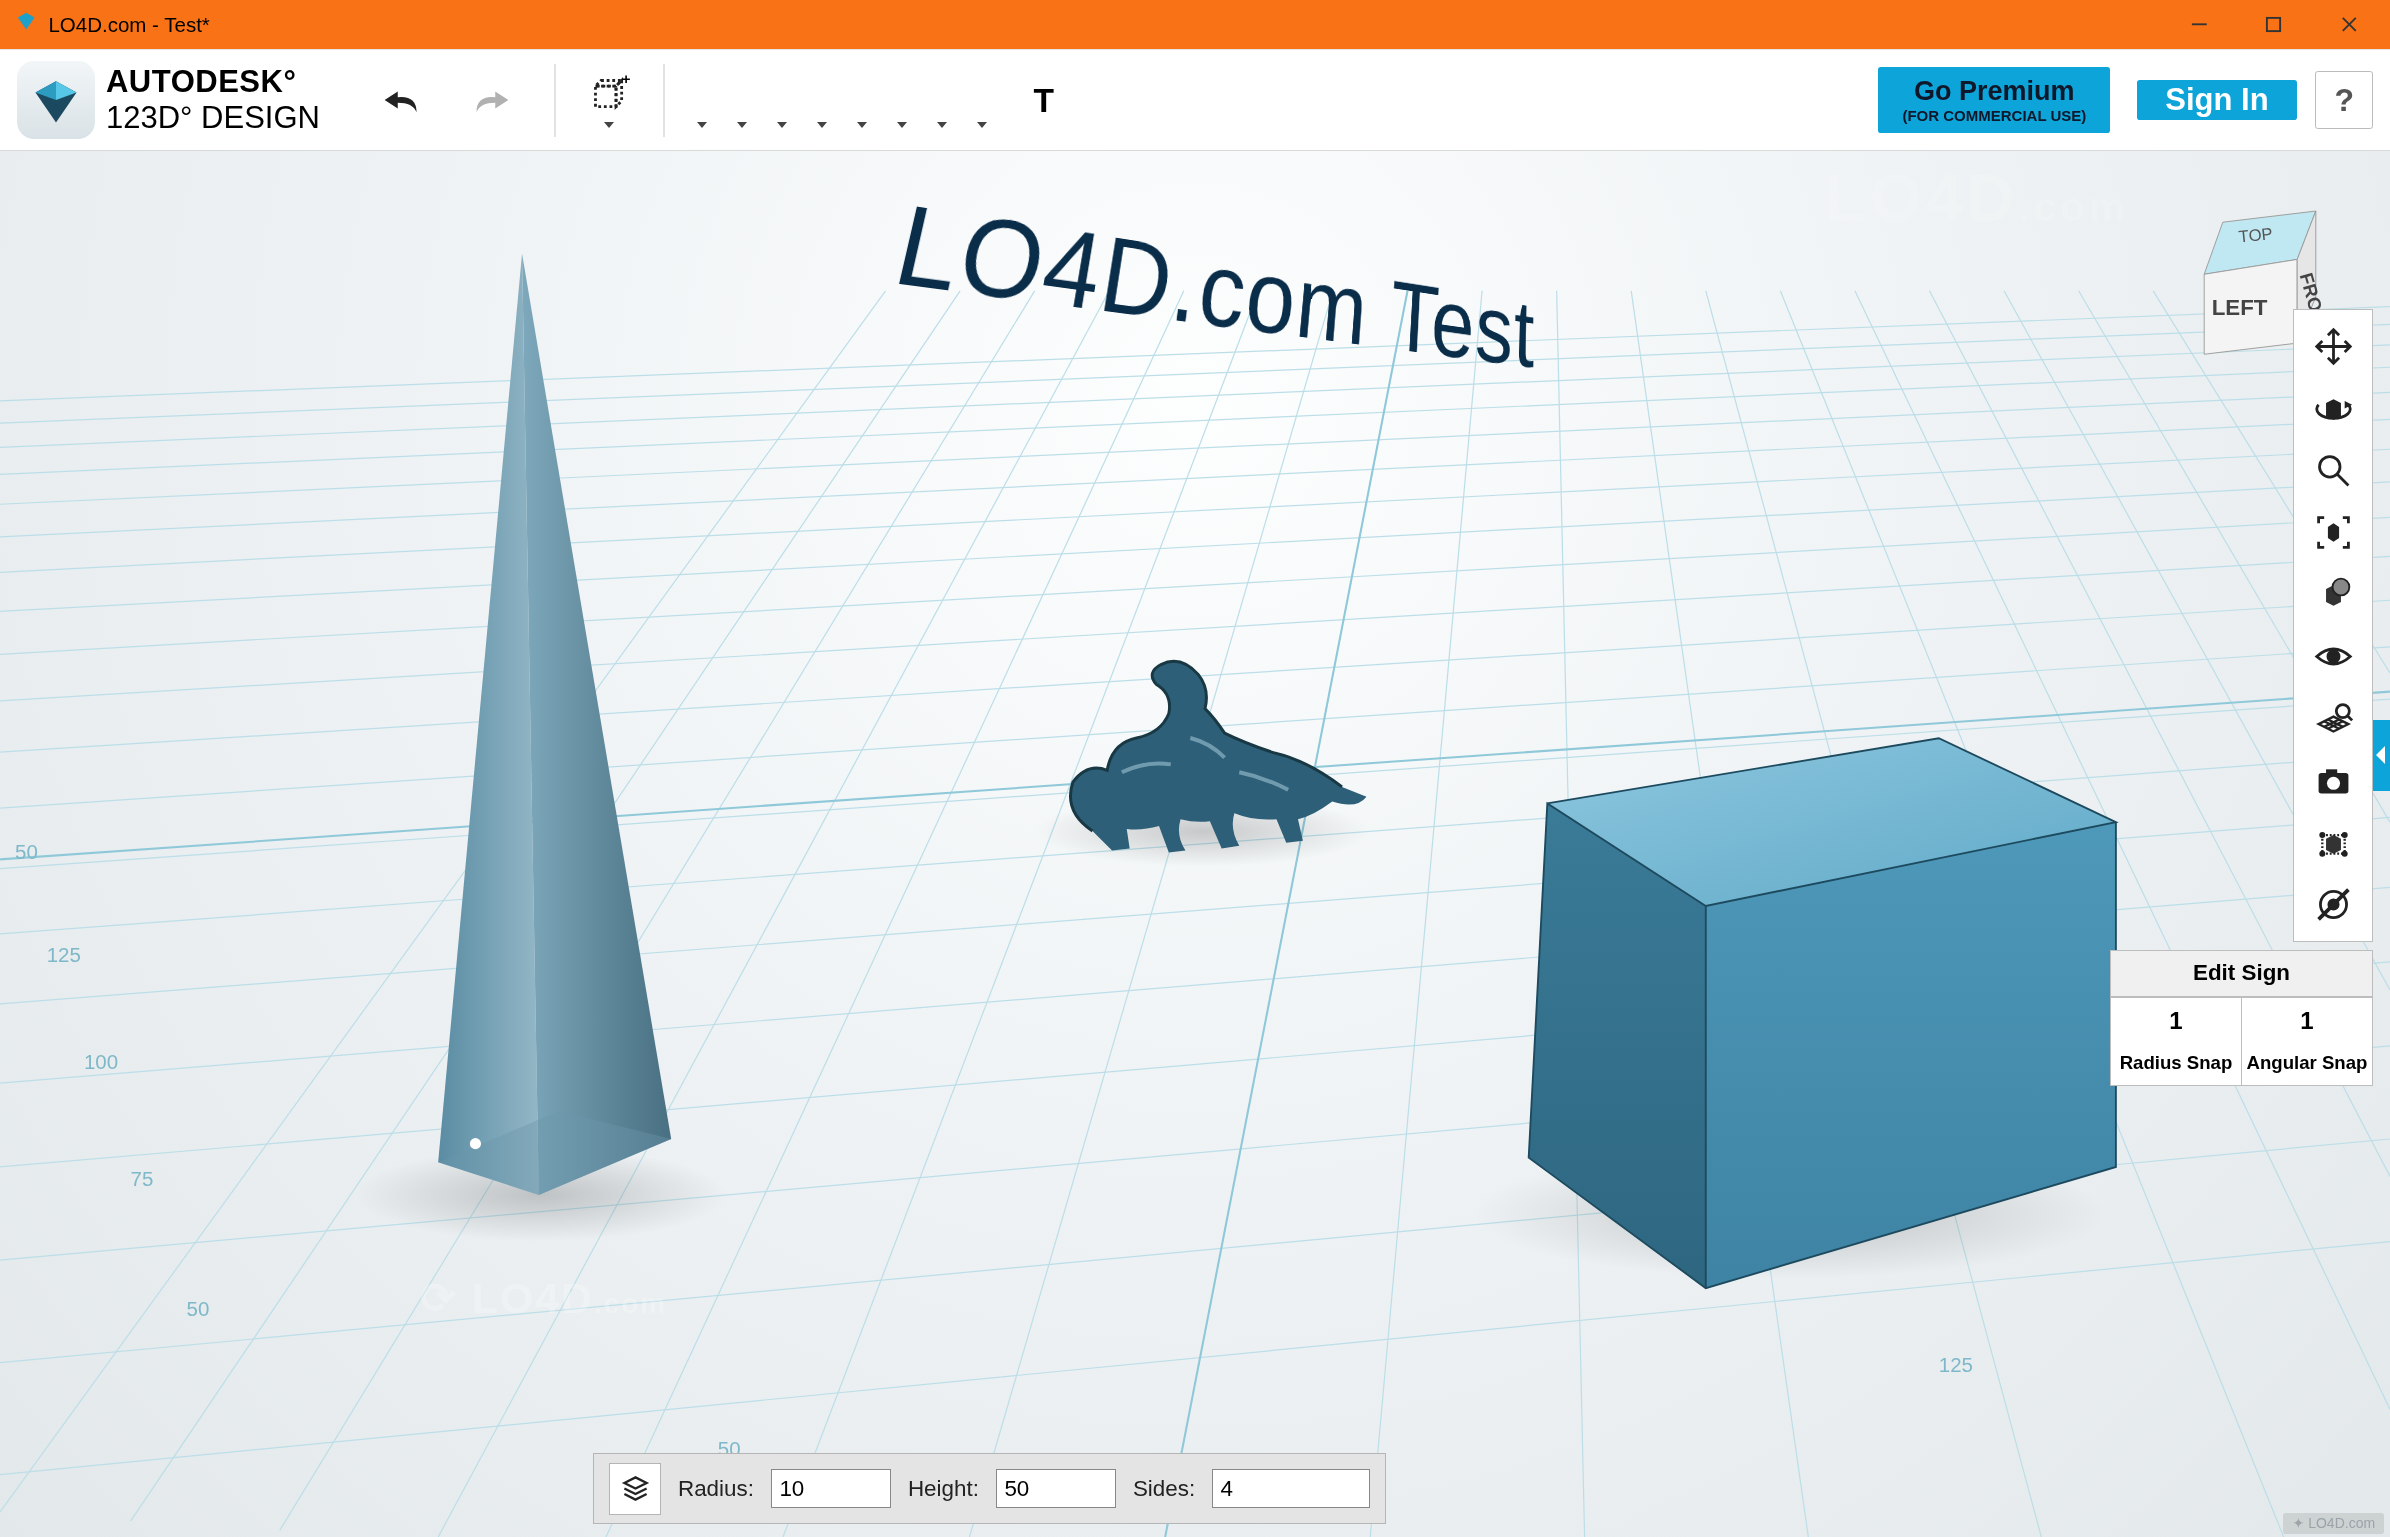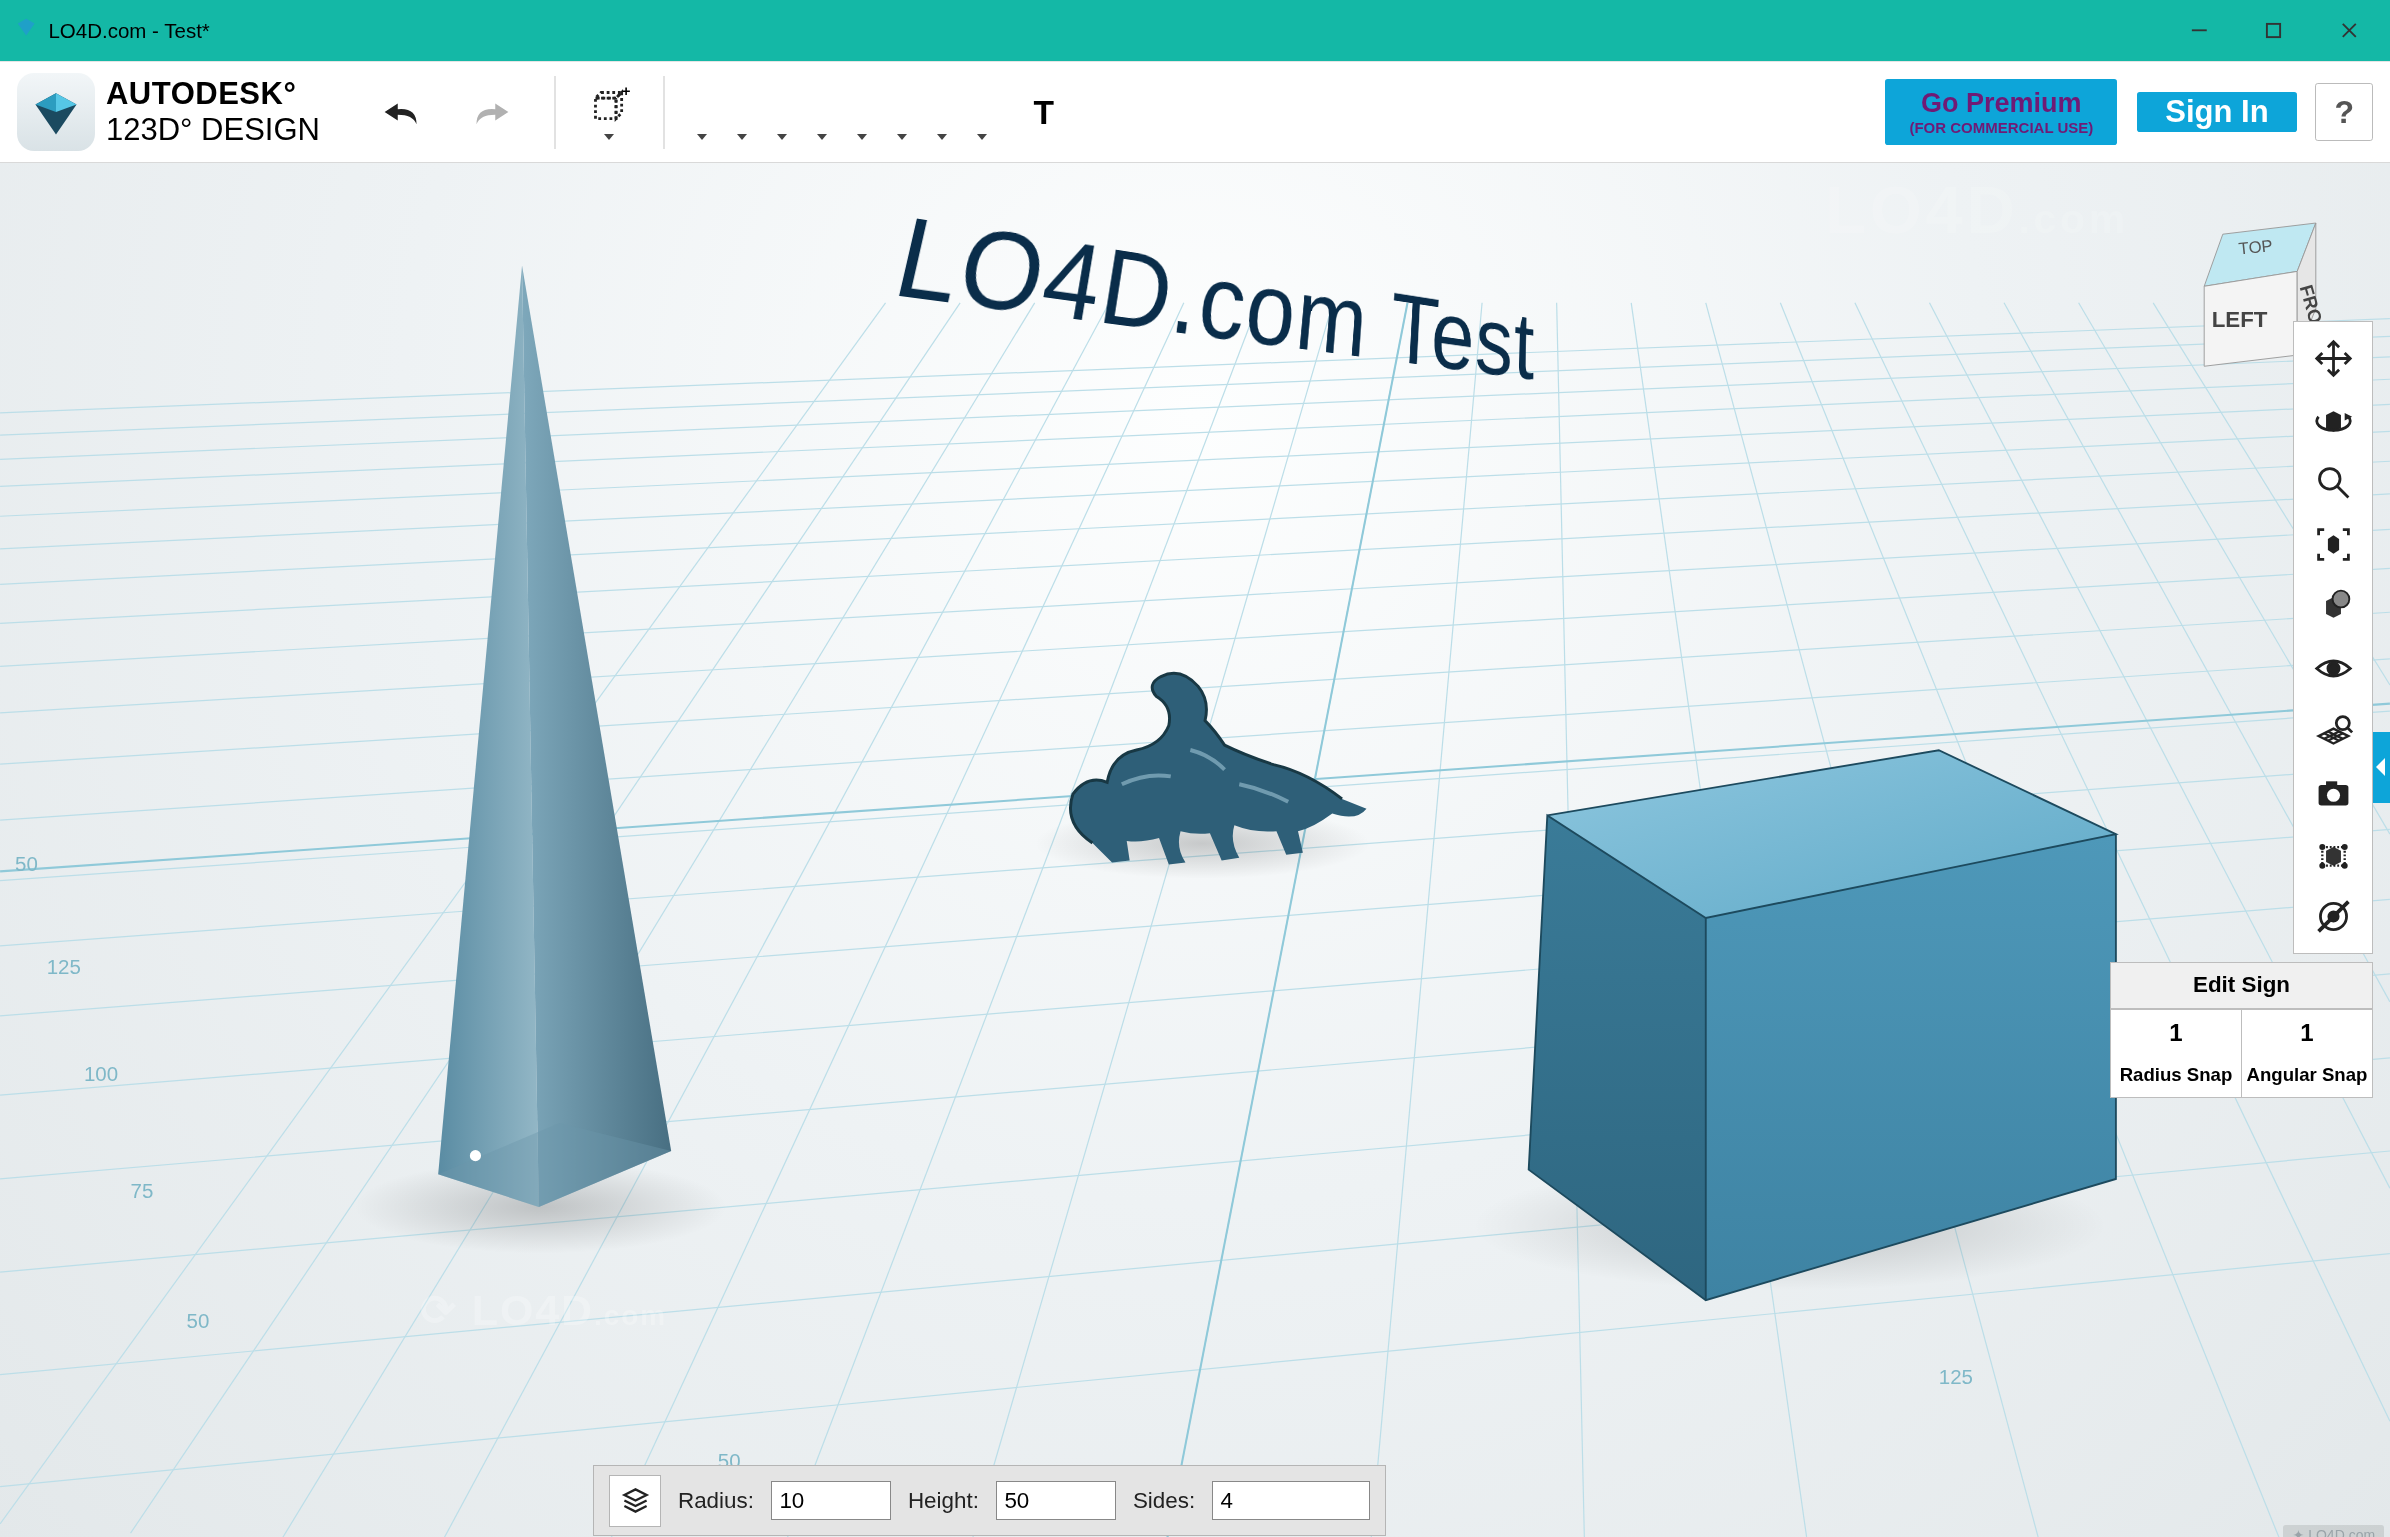--- a/index.html
+++ b/index.html
@@ -1,19 +1,19 @@
 <!DOCTYPE html>
 <html style="font-size:15px"><head>
 <meta charset="utf-8">
 <style>
   * { box-sizing: border-box; margin: 0; padding: 0; font-family: "Segoe UI", Arial, sans-serif; }
   html, body { width: 2390px; height: 1537px; overflow: hidden; background: #fff; }
 
   
-  .titlebar { height: 62px; display: flex; align-items: center; padding: 0 3.7px; background: #14b8a6; border-bottom: 0.9px solid #e5e5e5; }
+  .titlebar { height: 50px; display: flex; align-items: center; padding: 0 3.7px; background: #f97316; border-bottom: 0.9px solid #e5e5e5; }
   .titlebar .tb-icon { color: #1fa0c8; font-size: 24px; margin: 0 11.2px; }
   .titlebar .tb-title { font-size: 20.5px; color: #000; }
   .titlebar .tb-spacer { flex: 1; }
   .titlebar .win-btn { width: 75px; height: 50px; display: flex; align-items: center; justify-content: center; font-size: 18.6px; color: #333; }
 
   
   .topbar { height: 101px; display: flex; align-items: center; background: #fff; border-bottom: 0.9px solid #d9d9d9; padding: 0 7.5px; }
   .app-icon {
     width: 78px; height: 78px; border-radius: 17px; margin: 0 11.2px 0 9.3px;
     background: linear-gradient(180deg,#f2f6f8,#d9e2e6);
@@ -23,21 +23,21 @@
   .brand .b1 { font-size: 31px; font-weight: 600; letter-spacing: 0.5px; }
   .brand .b2 { font-size: 31px; font-weight: 400; }
   .htool { width: 56px; height: 56px; display:flex; align-items:center; justify-content:center; margin: 0 17px; cursor:pointer; }
   .htool svg { width: 41px; height: 41px; }
   .sep { width: 1.9px; height: 73px; background: #e2e2e2; margin: 0 17px; }
   .undo svg, .redo svg { width: 45px; height: 32px; }
   .dropcaret { width:0;height:0;border-left:5.6px solid transparent;border-right:5.6px solid transparent;border-top:6.5px solid #444; margin-top:5.6px;}
   .htool-col { display:flex; flex-direction:column; align-items:center; padding:0 15px; cursor:pointer;}
   .htool-col .top { height:45px; display:flex; align-items:center;}
   .top-spacer { flex: 1; }
-  .btn-premium { background:#0da5d9; color:#701a75; text-align:center; padding:9.3px 24px; border-radius:2.8px; margin-right:20px; cursor:pointer;}
+  .btn-premium { background:#0da5d9; color:#0f172a; text-align:center; padding:9.3px 24px; border-radius:2.8px; margin-right:27px; cursor:pointer;}
   .btn-premium .p1 { font-size:27px; font-weight:700;}
   .btn-premium .p2 { font-size:15px; font-weight:600;}
   .btn-signin { background:#0da5d9; color:#fff; padding:2px 28px; font-size:31px; font-weight:700; border-radius:2.8px; margin-right:18.6px; cursor:pointer;}
   .btn-help { width:58px; height:58px; border:1.9px solid #bbb; border-radius:2.8px; display:flex; align-items:center; justify-content:center; font-size:32px; color:#555; font-weight:700; margin-right:9.3px; cursor:pointer;}
 
   
   .canvas {
     position: relative;
     height: calc(1537px - 50px - 101px);
     background: radial-gradient(circle at 50% 18%, #fdfefe 0%, #eef2f4 48%, #e3e8ea 100%);

